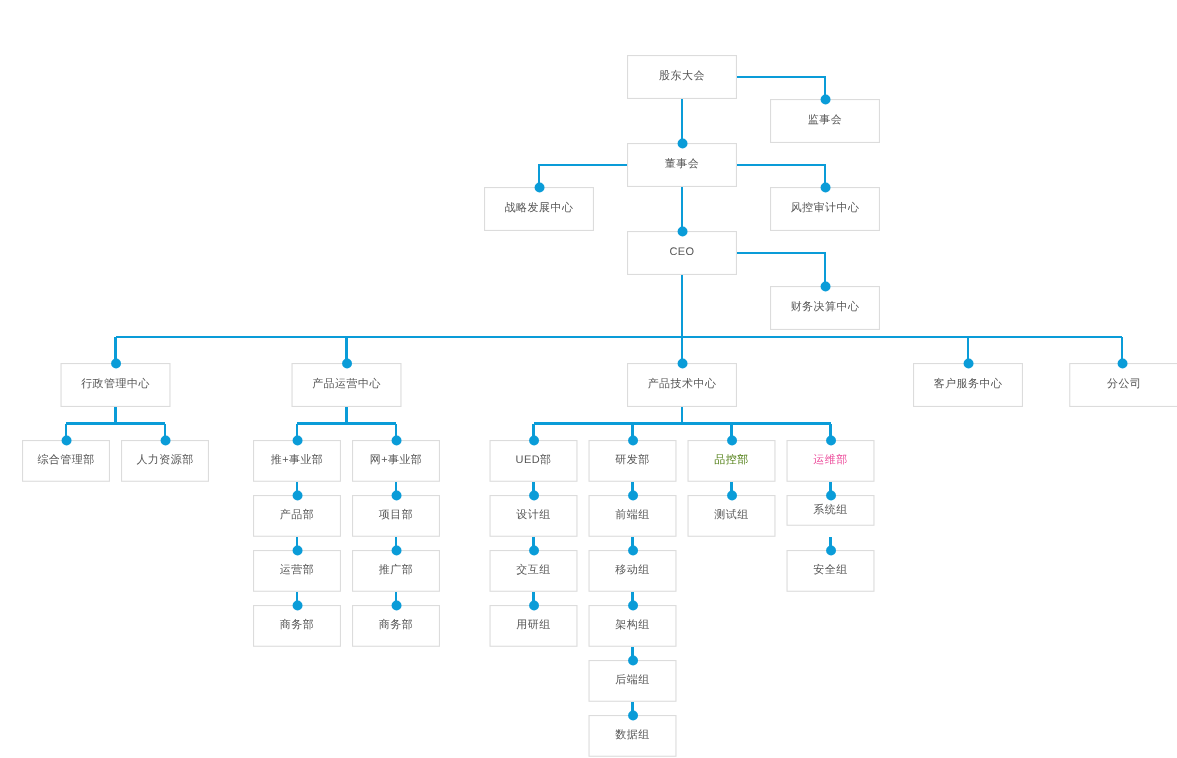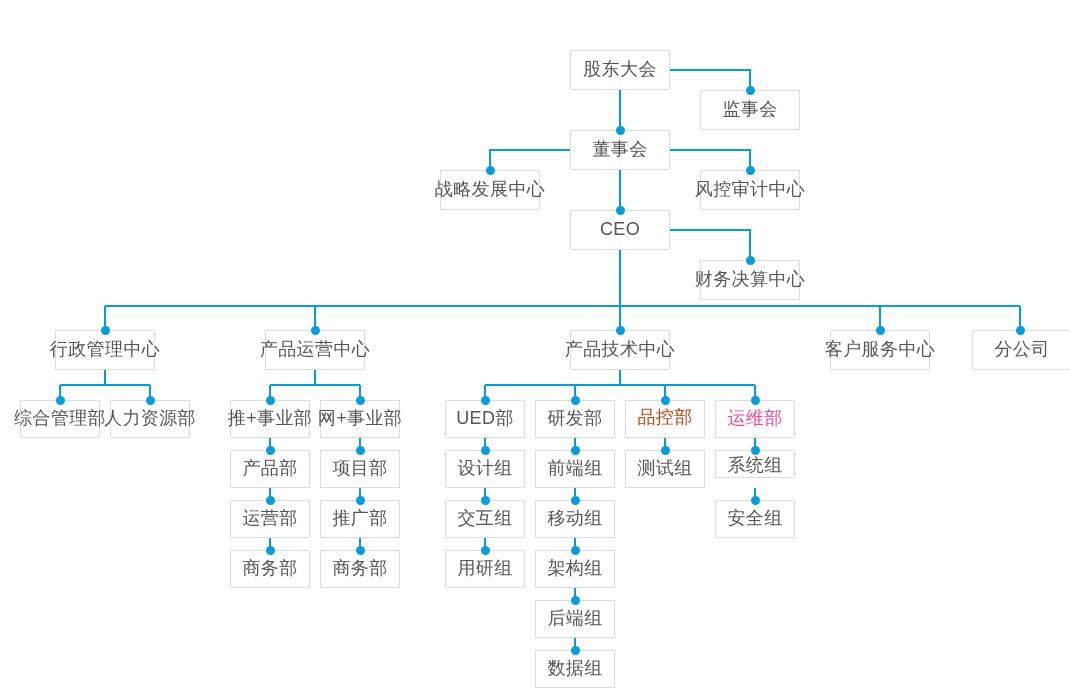--- a/index.html
+++ b/index.html
@@ -24,21 +24,21 @@
     width: 1070px;
     height: 689px;
     pointer-events: none;
   }
   .node {
     position: absolute;
     box-sizing: border-box;
     border: 1px solid #dcdcdc;
     background: #ffffff;
     color: #555555;
-    font-size: 18px;
+    font-size: 10px;
     display: flex;
     align-items: center;
     justify-content: center;
     text-align: center;
     line-height: 1.2;
     white-space: nowrap;
     letter-spacing: 0.4px;
   }
   .node-label {
     display: block;
@@ -216,33 +216,33 @@
       </div>
       <div class="dot" style="left: 570.5px; top: 545.5px; background: rgb(10, 156, 216);"></div>
       <div class="node" style="left: 535px; top: 600px; width: 80px; height: 38px; border-color: rgb(220, 220, 220); color: rgb(85, 85, 85);">
         <span class="node-label">后端组</span>
       </div>
       <div class="dot" style="left: 570.5px; top: 595.5px; background: rgb(10, 156, 216);"></div>
       <div class="node" style="left: 535px; top: 650px; width: 80px; height: 38px; border-color: rgb(220, 220, 220); color: rgb(85, 85, 85);">
         <span class="node-label">数据组</span>
       </div>
       <div class="dot" style="left: 570.5px; top: 645.5px; background: rgb(10, 156, 216);"></div>
-      <div class="node" style="left: 625px; top: 400px; width: 80px; height: 38px; border-color: rgb(220, 220, 220); color: #c2410c; font-family: Liberation Mono, monospace;">
+      <div class="node" style="left: 625px; top: 400px; width: 80px; height: 38px; border-color: rgb(220, 220, 220); color: #4d7c0f;">
         <span class="node-label">品控部</span>
       </div>
       <div class="dot" style="left: 660.5px; top: 395.5px; background: rgb(10, 156, 216);"></div>
       <div class="node" style="left: 625px; top: 450px; width: 80px; height: 38px; border-color: rgb(220, 220, 220); color: rgb(85, 85, 85);">
         <span class="node-label">测试组</span>
       </div>
       <div class="dot" style="left: 660.5px; top: 445.5px; background: rgb(10, 156, 216);"></div>
       <div class="node" style="left: 715px; top: 400px; width: 80px; height: 38px; border-color: rgb(220, 220, 220); color: #ec4899;">
         <span class="node-label">运维部</span>
       </div>
       <div class="dot" style="left: 750.5px; top: 395.5px; background: rgb(10, 156, 216);"></div>
-      <div class="node" style="left: 715px; top: 450px; width: 80px; height: 28px; border-color: rgb(220, 220, 220); color: rgb(85, 85, 85); align-items: flex-end;">
+      <div class="node" style="left: 715px; top: 450px; width: 80px; height: 28px; border-color: rgb(220, 220, 220); color: rgb(85, 85, 85);">
         <span class="node-label">系统组</span>
       </div>
       <div class="dot" style="left: 750.5px; top: 445.5px; background: rgb(10, 156, 216);"></div>
       <div class="node" style="left: 715px; top: 500px; width: 80px; height: 38px; border-color: rgb(220, 220, 220); color: rgb(85, 85, 85);">
         <span class="node-label">安全组</span>
       </div>
       <div class="dot" style="left: 750.5px; top: 495.5px; background: rgb(10, 156, 216);"></div>
     </div>
 
 </div>

